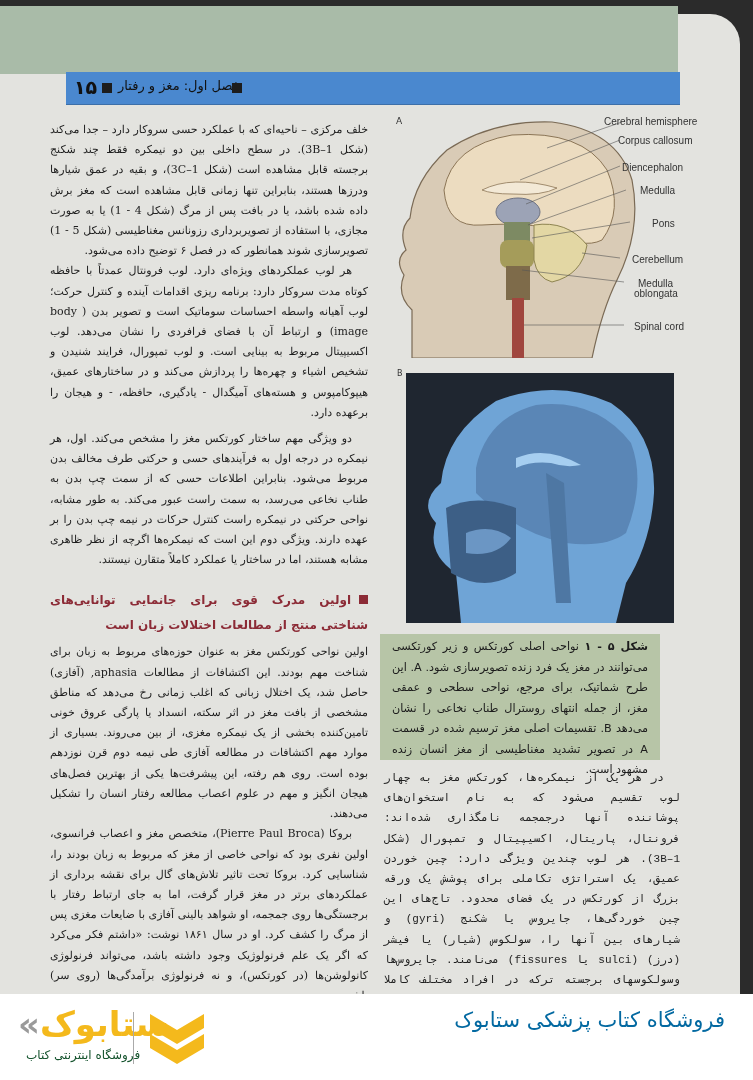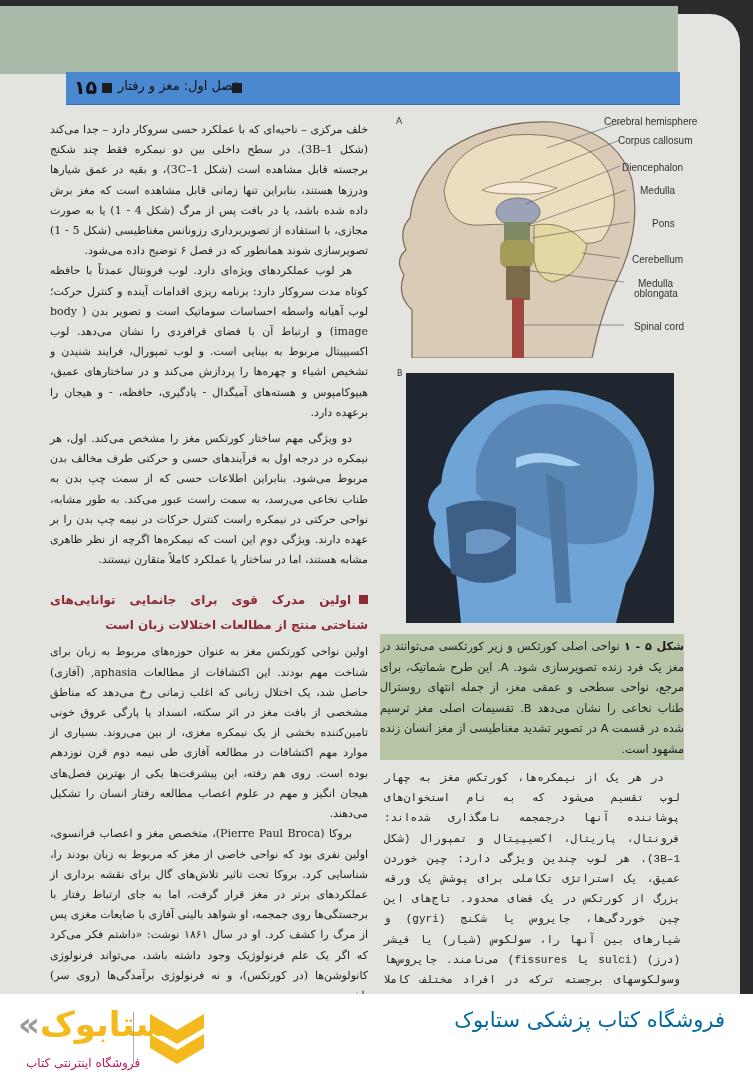--- a/index.html
+++ b/index.html
@@ -51,43 +51,43 @@
   .figA .tag { position:absolute; left:4px; top:6px; font-size:9px; color:#333; }
   .fig-label {
     position:absolute; font-size:10px; color:#333; font-family:"Liberation Sans", sans-serif; white-space:nowrap;
   }
   .figB {
     position:absolute; left:406px; top:373px; width:268px; height:250px;
     background:#20262f;
   }
   .figB-tag { position:absolute; left:397px; top:369px; font-size:8px; color:#333; }
   .caption {
-    position:absolute; left:380px; top:634px; width:304px; height:126px;
+    position:absolute; left:380px; top:634px; width:280px; height:126px;
     background:#b7c5a7; direction:rtl; text-align:justify;
     font-family:"DejaVu Sans", sans-serif; font-size:11.2px; line-height:20.5px; color:#1c1c1c;
-    padding:3px 0; box-sizing:border-box;
+    padding:3px 12px; box-sizing:border-box;
   }
   .caption b { font-weight:bold; }
   .footer {
     position:absolute; left:0; top:994px; width:753px; height:86px; background:#ffffff;
   }
   .footer .store-title {
     position:absolute; right:28px; top:14px; font-size:21px; color:#0369a1; direction:rtl;
     font-family:"DejaVu Sans", sans-serif;
   }
   .footer .url {
     position:absolute; right:26px; top:46px; font-size:25px; letter-spacing:7px; color:#111;
     font-family:"DejaVu Sans", sans-serif;
   }
   .footer .url .hl { color:#f4b91c; }
   .footer .logo-mark { position:absolute; left:148px; top:14px; width:58px; height:60px; }
   .footer .logo-divider { position:absolute; left:133px; top:18px; width:1px; height:52px; background:#aaa; }
   .footer .logo-word { position:absolute; left:18px; top:10px; font-size:34px; font-weight:bold; color:#f4b91c; font-family:"DejaVu Sans", sans-serif; }
   .footer .logo-chev { color:#9a9a9a; }
-  .footer .logo-sub { position:absolute; left:26px; top:54px; font-size:12px; color:#be185d; direction:rtl; font-family:"DejaVu Sans", sans-serif;margin-top:8px; }
+  .footer .logo-sub { position:absolute; left:26px; top:54px; font-size:12px; color:#14532d; direction:rtl; font-family:"DejaVu Sans", sans-serif; }
 </style>
 </head>
 <body>
 
 <div class="page"></div>
 <div class="top-band"></div>
 
 <div class="header-bar">
   <span class="page-num">۱۵</span>
   <span class="sq" style="left:36px"></span>

